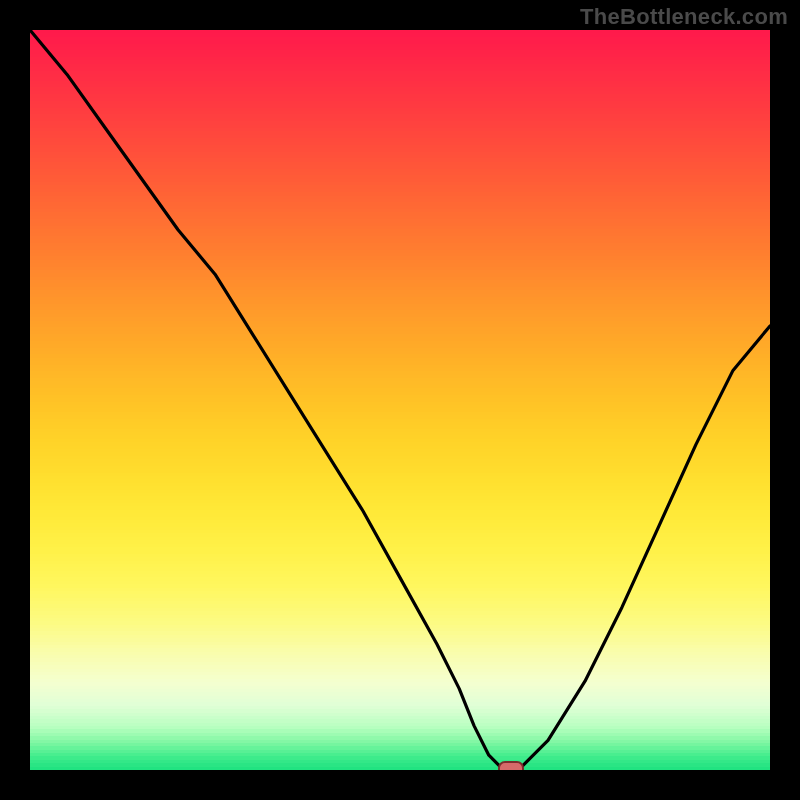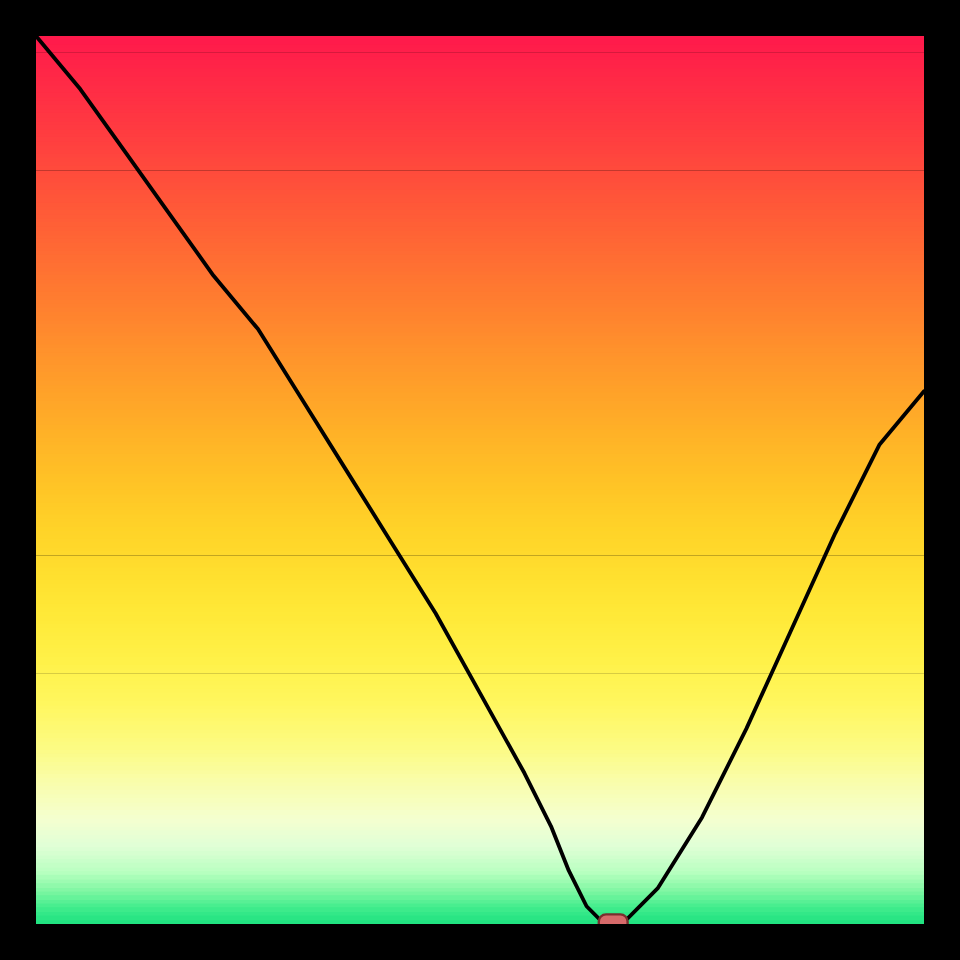--- a/index.html
+++ b/index.html
@@ -59,20 +59,21 @@
     border-radius: 7px;
     background: #d66a6a;
     border: 2px solid #7a2e2e;
     transform: translate(-50%, -50%);
   }
 </style>
 </head>
 <body>
 
 <div class="frame">
+  <div class="watermark">TheBottleneck.com</div>
 
   <div class="plot-area">
     <div class="strips">
         <div class="strip" style="top: 0px; height: 4.36364px; background: rgb(255, 26, 75);"></div>
         <div class="strip" style="top: 3.379px; height: 4.36364px; background: rgb(255, 27, 75);"></div>
         <div class="strip" style="top: 6.75799px; height: 4.36364px; background: rgb(255, 29, 74);"></div>
         <div class="strip" style="top: 10.137px; height: 4.36364px; background: rgb(255, 30, 74);"></div>
         <div class="strip" style="top: 13.516px; height: 4.36364px; background: rgb(255, 32, 73);"></div>
         <div class="strip" style="top: 16.895px; height: 4.36364px; background: rgb(255, 33, 73);"></div>
         <div class="strip" style="top: 20.274px; height: 4.36364px; background: rgb(255, 35, 72);"></div>

